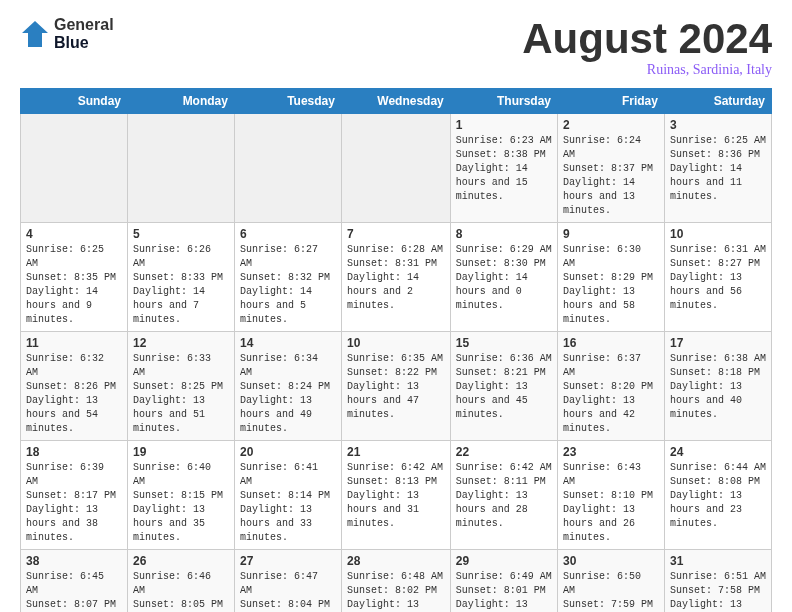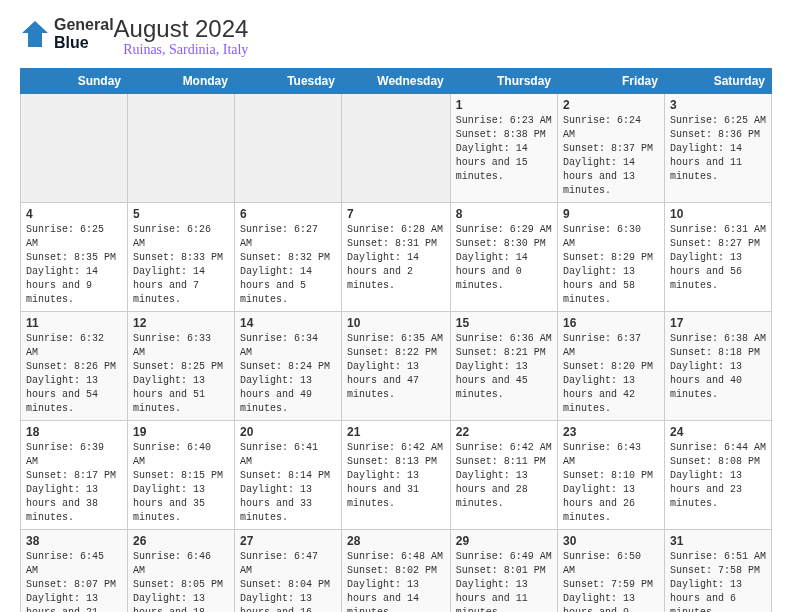--- a/index.html
+++ b/index.html
@@ -12,20 +12,21 @@
     }
     .page {
       width: 792px;
       height: 612px;
       padding: 16px 20px 10px 20px;
       display: flex;
       flex-direction: column;
     }
     .header {
       display: flex;
+      justify-content: space-between;
       align-items: flex-start;
       margin-bottom: 10px;
     }
     .logo {
       display: flex;
       align-items: center;
       gap: 4px;
     }
     .logo-text {
       display: flex;
@@ -43,22 +44,22 @@
       color: #0f172a;
     }
     .logo-icon {
       width: 30px;
       height: 30px;
     }
     .title-block {
       text-align: right;
     }
     .month-year {
-      font-size: 24px;
-      font-weight: normal;
+      font-size: 42px;
+      font-weight: bold;
       color: #333;
       line-height: 1.1;
     }
     .location {
       font-size: 14px;
       color: #8b5cf6;
       font-family: Liberation Serif, serif;
     }
     .calendar {
       flex: 1;

